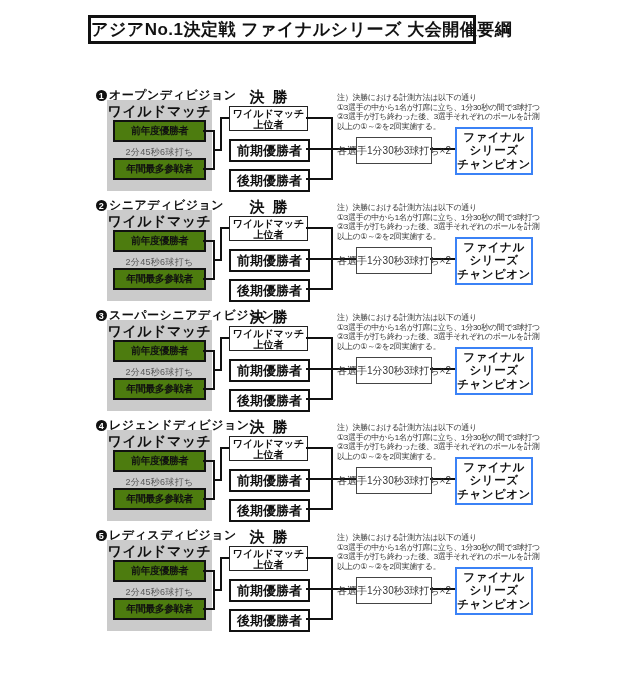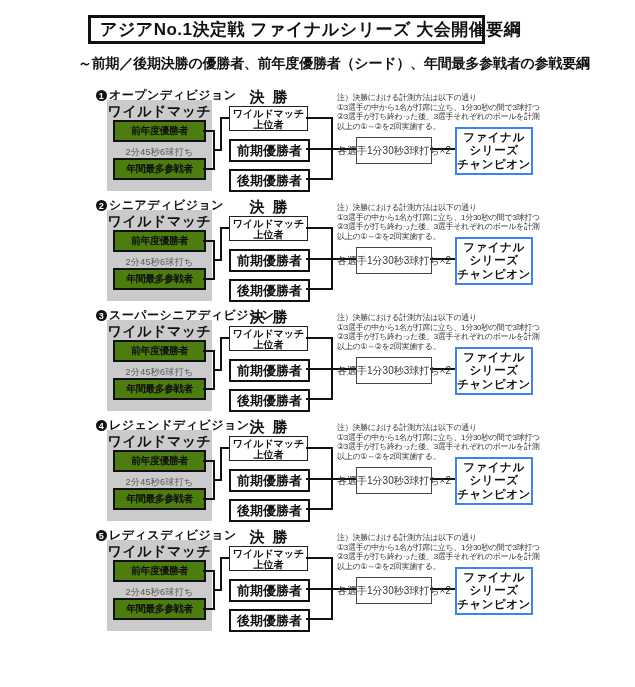--- a/index.html
+++ b/index.html
@@ -7,21 +7,21 @@
     width:635px;height:687px;background:#ffffff;position:relative;
     font-family:"Liberation Sans","DejaVu Sans",sans-serif;color:#111;
     -webkit-font-smoothing:antialiased;
   }
   .page{position:absolute;left:0;top:0;width:635px;height:687px;overflow:hidden;}
 
   
   .title-box{
     position:absolute;left:88px;top:15px;width:382px;height:23px;
     border:3px solid #111;font-size:17px;font-weight:bold;
-    display:flex;align-items:center;padding-left:9px;letter-spacing:0.5px;
+    display:flex;align-items:center;letter-spacing:0.5px;
     white-space:nowrap;
   }
   .subtitle{
     position:absolute;left:78px;top:55px;font-size:14px;font-weight:bold;
     letter-spacing:-0.2px;white-space:nowrap;
   }
 
   
   .division{position:absolute;left:0;width:635px;height:110px;}
   .div-header{
@@ -98,21 +98,20 @@
   
   .footnote{position:absolute;left:63px;top:645px;font-size:12px;font-weight:bold;line-height:14.5px;}
   .fn2{margin-left:29px;}
 </style>
 </head>
 <body>
 
 <div class="page">
 
   <div class="title-box">アジアNo.1決定戦 ファイナルシリーズ 大会開催要綱</div>
-  <div class="subtitle">～前期／後期決勝の優勝者、前年度優勝者（シード）、年間最多参戦者の参戦要綱</div>
 
   <div id="divisions">
   <div class="division" style="top: 87px;">
 
     <div class="div-header">
       <span class="div-num">1</span>
       <span>オープンディビジョン</span>
     </div>
 
     <div class="wild-box">

